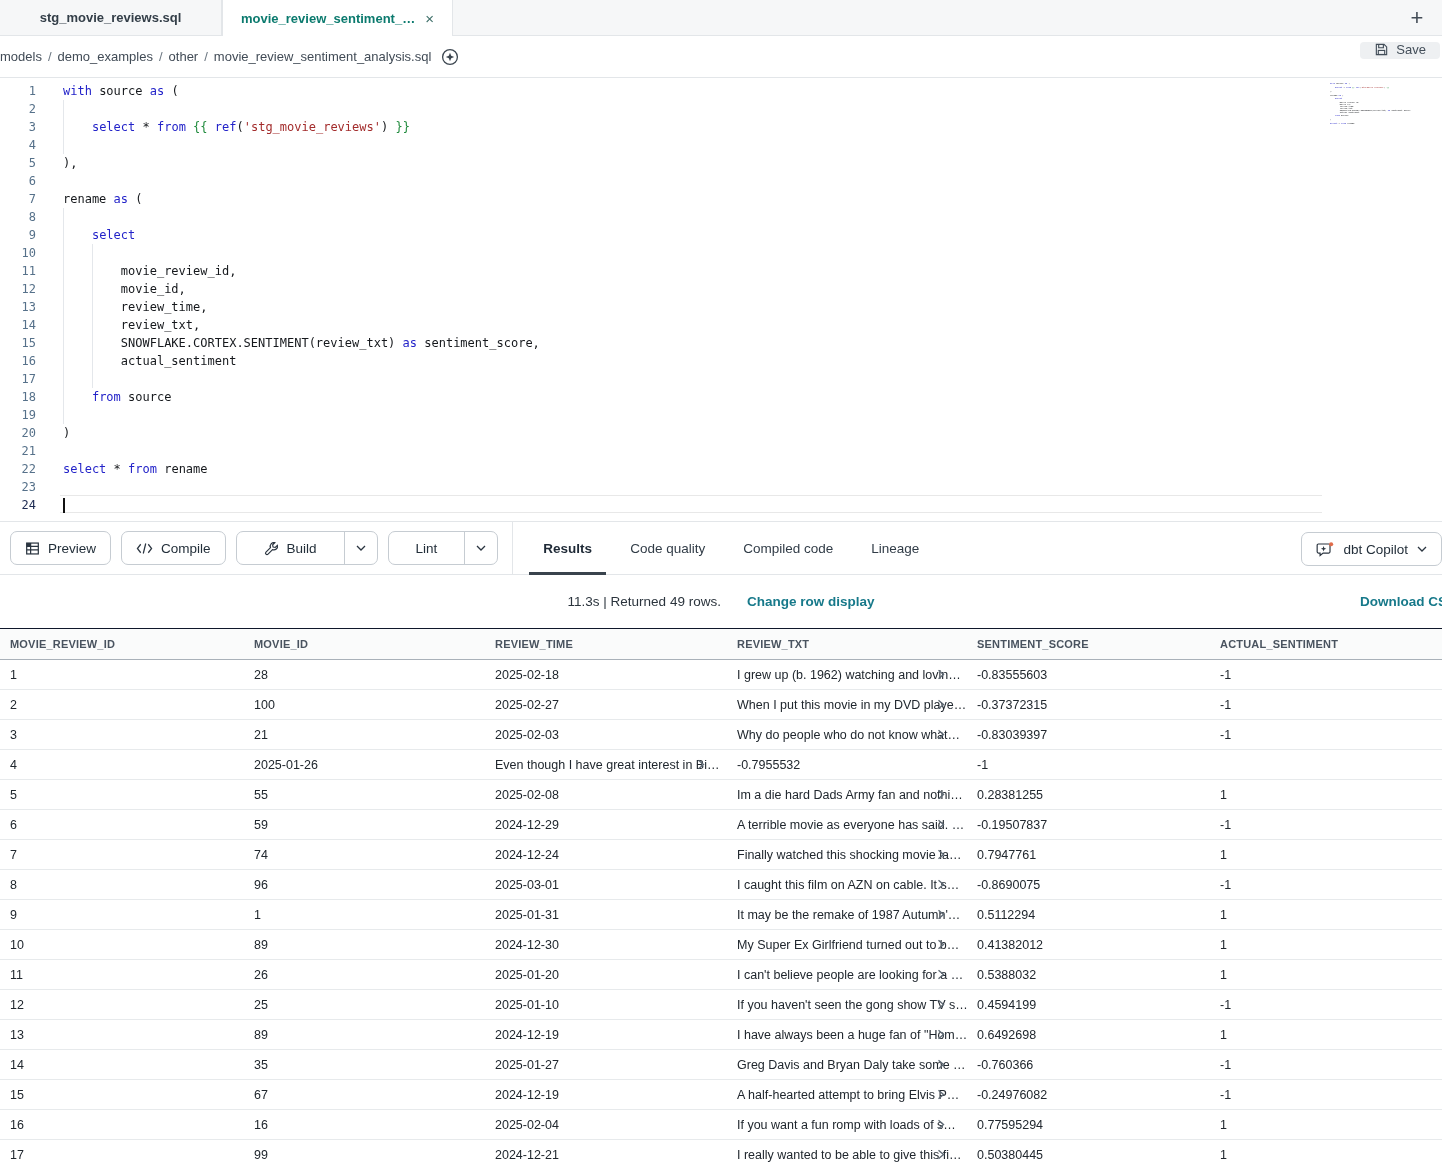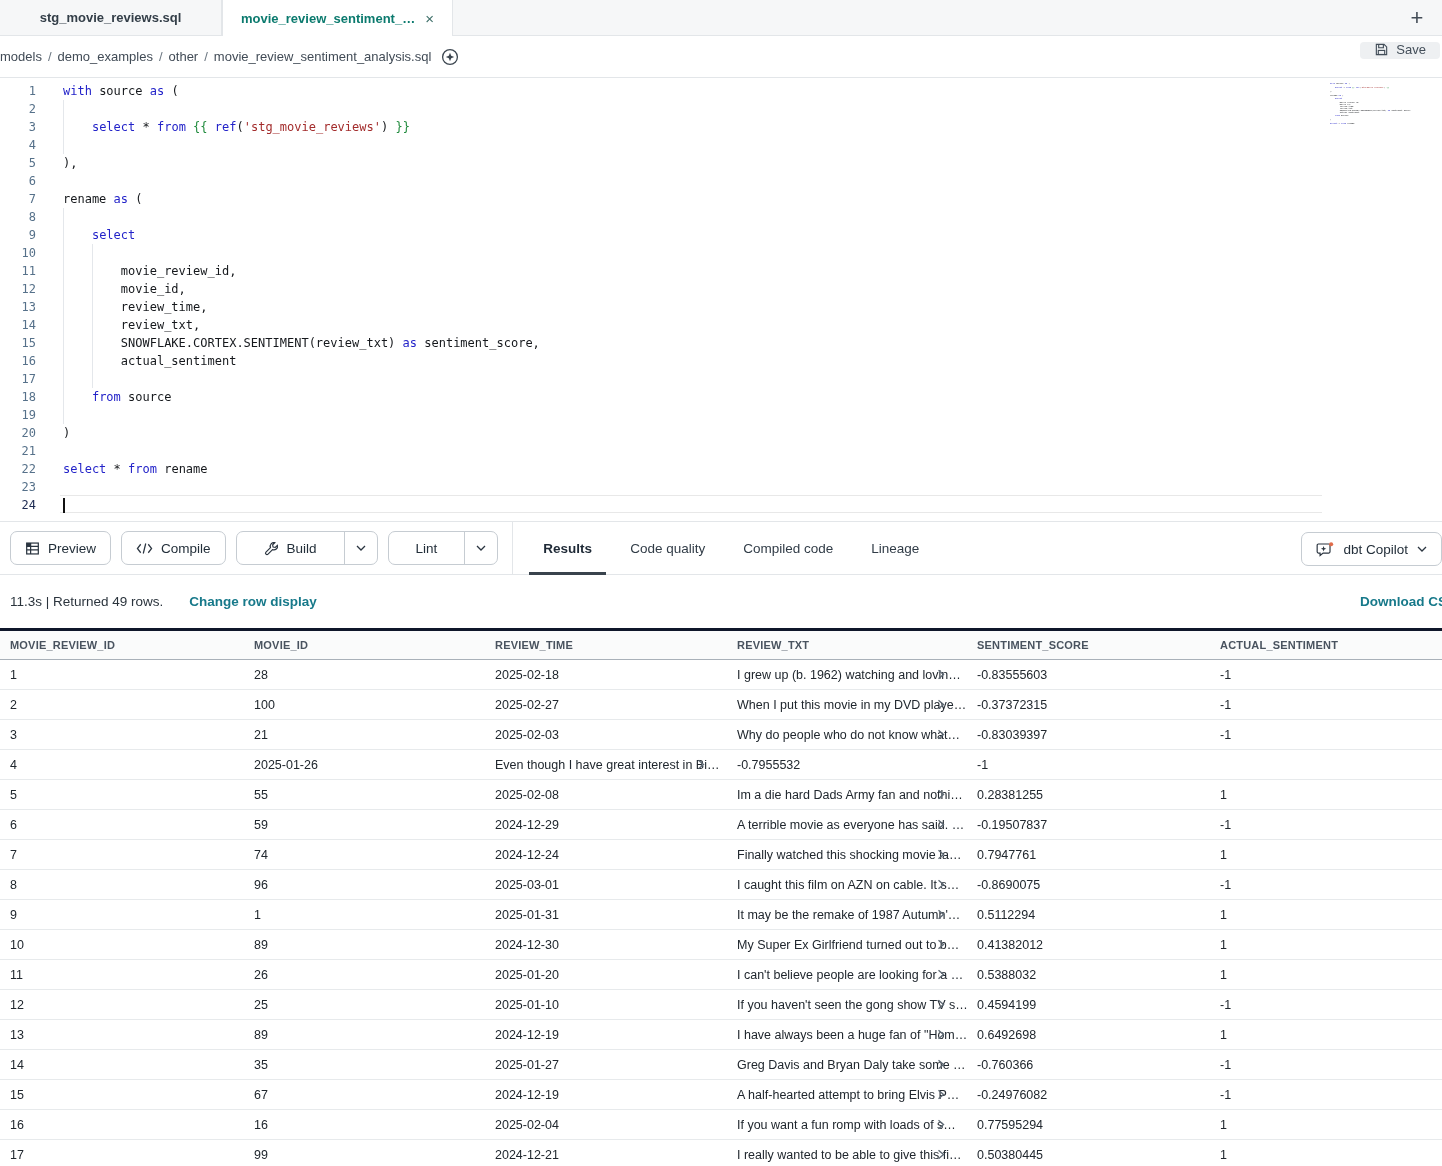--- a/index.html
+++ b/index.html
@@ -69,28 +69,28 @@
   .rtab.active { font-weight:700; color:#1e2936; }
   .rtab.active::after { content:""; position:absolute; left:2px; right:2px; bottom:0;
     height:3px; background:#39434d; }
   .copilotbtn { position:absolute; right:0; top:10px; height:34px; display:flex;
     align-items:center; gap:9px; padding:0 14px; background:#fff;
     border:1px solid #c6ccd2; border-radius:7px; font-size:13.5px; color:#232f3a;
     font-family:inherit; cursor:pointer; }
 
   
   .statusbar { height:53px; display:flex; align-items:center; padding:0 10px;
-    position:relative; font-size:13.5px; color:#2b343d; }
+    position:relative; font-size:13.5px; color:#2b343d;justify-content:center; }
   .statusbar .link { color:#17798a; cursor:pointer;font-weight:bold; }
   .status-summary { margin-right:26px; }
   .download { position:absolute; left:1360px; white-space:nowrap; }
 
   
   .grid-row { display:grid; grid-template-columns:244px 241px 242px 240px 243px 1fr; }
-  .thead { height:32px; background:#fafbfb; border-top:3px solid #0f172a;
+  .thead { height:32px; background:#fafbfb; border-top:1px solid #0f172a;
     border-bottom:1px solid #a9b1b9; }
   .th { display:flex; align-items:center; padding-left:10px; font-size:11px;
     font-weight:700; color:#49535f; letter-spacing:.2px; }
   .tr { height:30px; border-bottom:1px solid #e7eaec; background:#fff; }
   .td { display:flex; align-items:center; padding-left:10px; font-size:12.5px;
     color:#20272e; white-space:nowrap; overflow:hidden; position:relative; }
   .td .expand { position:absolute; right:22px; top:9px; cursor:pointer; display:flex; }
 
   svg { display:block; }
 </style>

